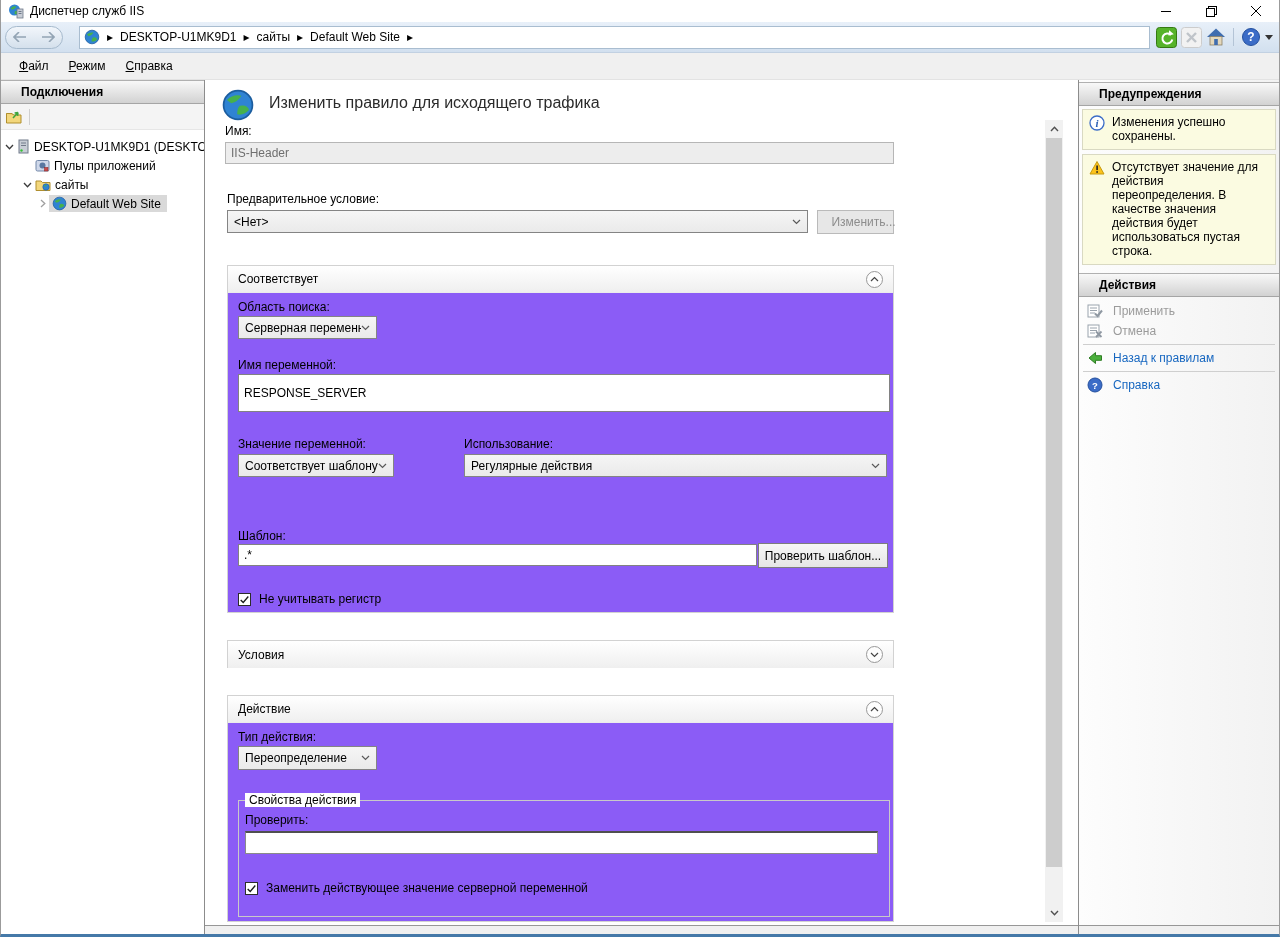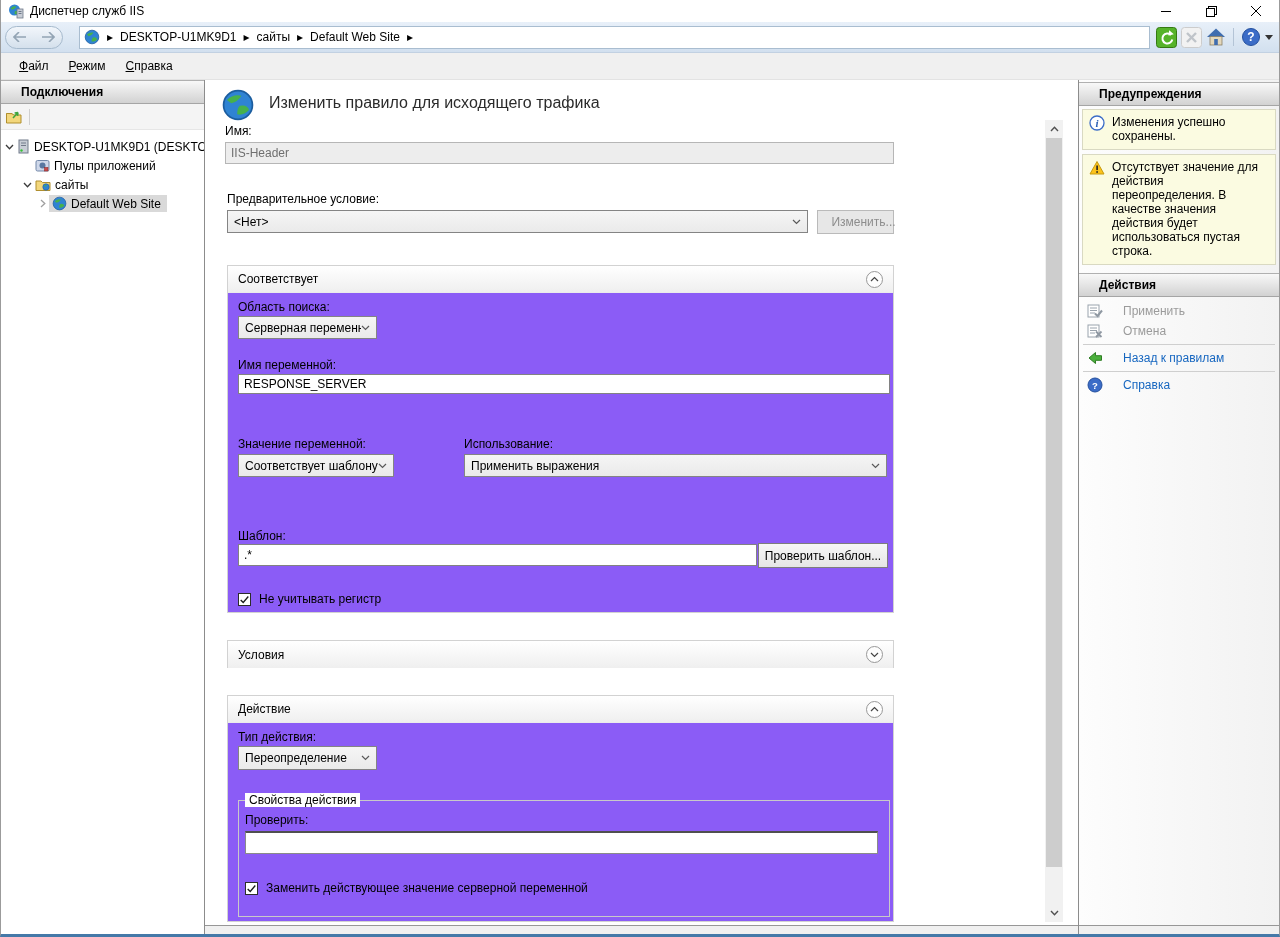--- a/index.html
+++ b/index.html
@@ -65,21 +65,21 @@
   .sbar { position:absolute; width:18px; background:#f1f1f1; }
   .sbar .sbtn { position:absolute; left:0; width:18px; height:18px; background:#f1f1f1; display:flex; align-items:center; justify-content:center; }
   .sbar .sthumb { position:absolute; left:1px; width:16px; background:#cdcdcd; }
 
   
   .bottomstrip { position:absolute; left:0; right:0; top:845px; height:12px; background:#f0f0f0; border-top:1px solid #979797; }
 
   
   .alert { margin:3px 3px 4px 3px; background:#fbfbe1; border:1px solid #d9d9c2; padding:5px 4px 6px 6px; display:flex; gap:7px; line-height:14px; }
   .alert .atext { width:154px; }
-  .act-row { display:flex; align-items:center; gap:20px; padding:2px 8px; height:20px; }
+  .act-row { display:flex; align-items:center; gap:10px; padding:2px 8px; height:20px; }
   .act-link { color:#1767c0; }
   .act-off { color:#9b9b9b; }
   .act-sep { border-top:1px solid #cfcfcf; margin:3px 4px; }
 </style>
 </head>
 <body>
 
 <div class="app">
 
   <div class="titlebar">
@@ -276,32 +276,32 @@
           </span>
         </div>
         <div class="lbl" style="left:10px;top:34px">Область поиска:</div>
         <div class="combo" style="left:10px;top:50px;width:139px;height:23px">
           <span class="cv">Серверная переменн</span>
           <svg width="9" height="6" viewBox="0 0 9 6">
               <polyline points="1,1 4.5,4.5 8,1" fill="none" stroke="#5a5a5a" stroke-width="1.2"></polyline>
             </svg>
         </div>
         <div class="lbl" style="left:10px;top:92px">Имя переменной:</div>
-        <input class="inp" style="left: 10px; top: 108px; width: 652px; height: 20px;" value="RESPONSE_SERVER">
+        <input class="inp" style="left: 10px; top: 108px; width: 652px; height: 38px;" value="RESPONSE_SERVER">
 
         <div class="lbl" style="left:10px;top:171px">Значение переменной:</div>
         <div class="lbl" style="left:236px;top:171px">Использование:</div>
         <div class="combo" style="left:10px;top:188px;width:156px;height:23px">
           <span class="cv">Соответствует шаблону</span>
           <svg width="9" height="6" viewBox="0 0 9 6">
               <polyline points="1,1 4.5,4.5 8,1" fill="none" stroke="#5a5a5a" stroke-width="1.2"></polyline>
             </svg>
         </div>
         <div class="combo" style="left:236px;top:188px;width:423px;height:23px">
-          <span class="cv">Применить выражения</span>
+          <span class="cv">Регулярные действия</span>
           <svg width="9" height="6" viewBox="0 0 9 6">
               <polyline points="1,1 4.5,4.5 8,1" fill="none" stroke="#5a5a5a" stroke-width="1.2"></polyline>
             </svg>
         </div>
 
         <div class="lbl" style="left:10px;top:263px">Шаблон:</div>
         <input class="inp" style="left: 10px; top: 278px; width: 519px; height: 22px;" value=".*">
         <div class="btn" style="left:530px;top:277px;width:130px;height:25px">Проверить шаблон...</div>
 
         <div class="chk" style="left:10px;top:326px">

